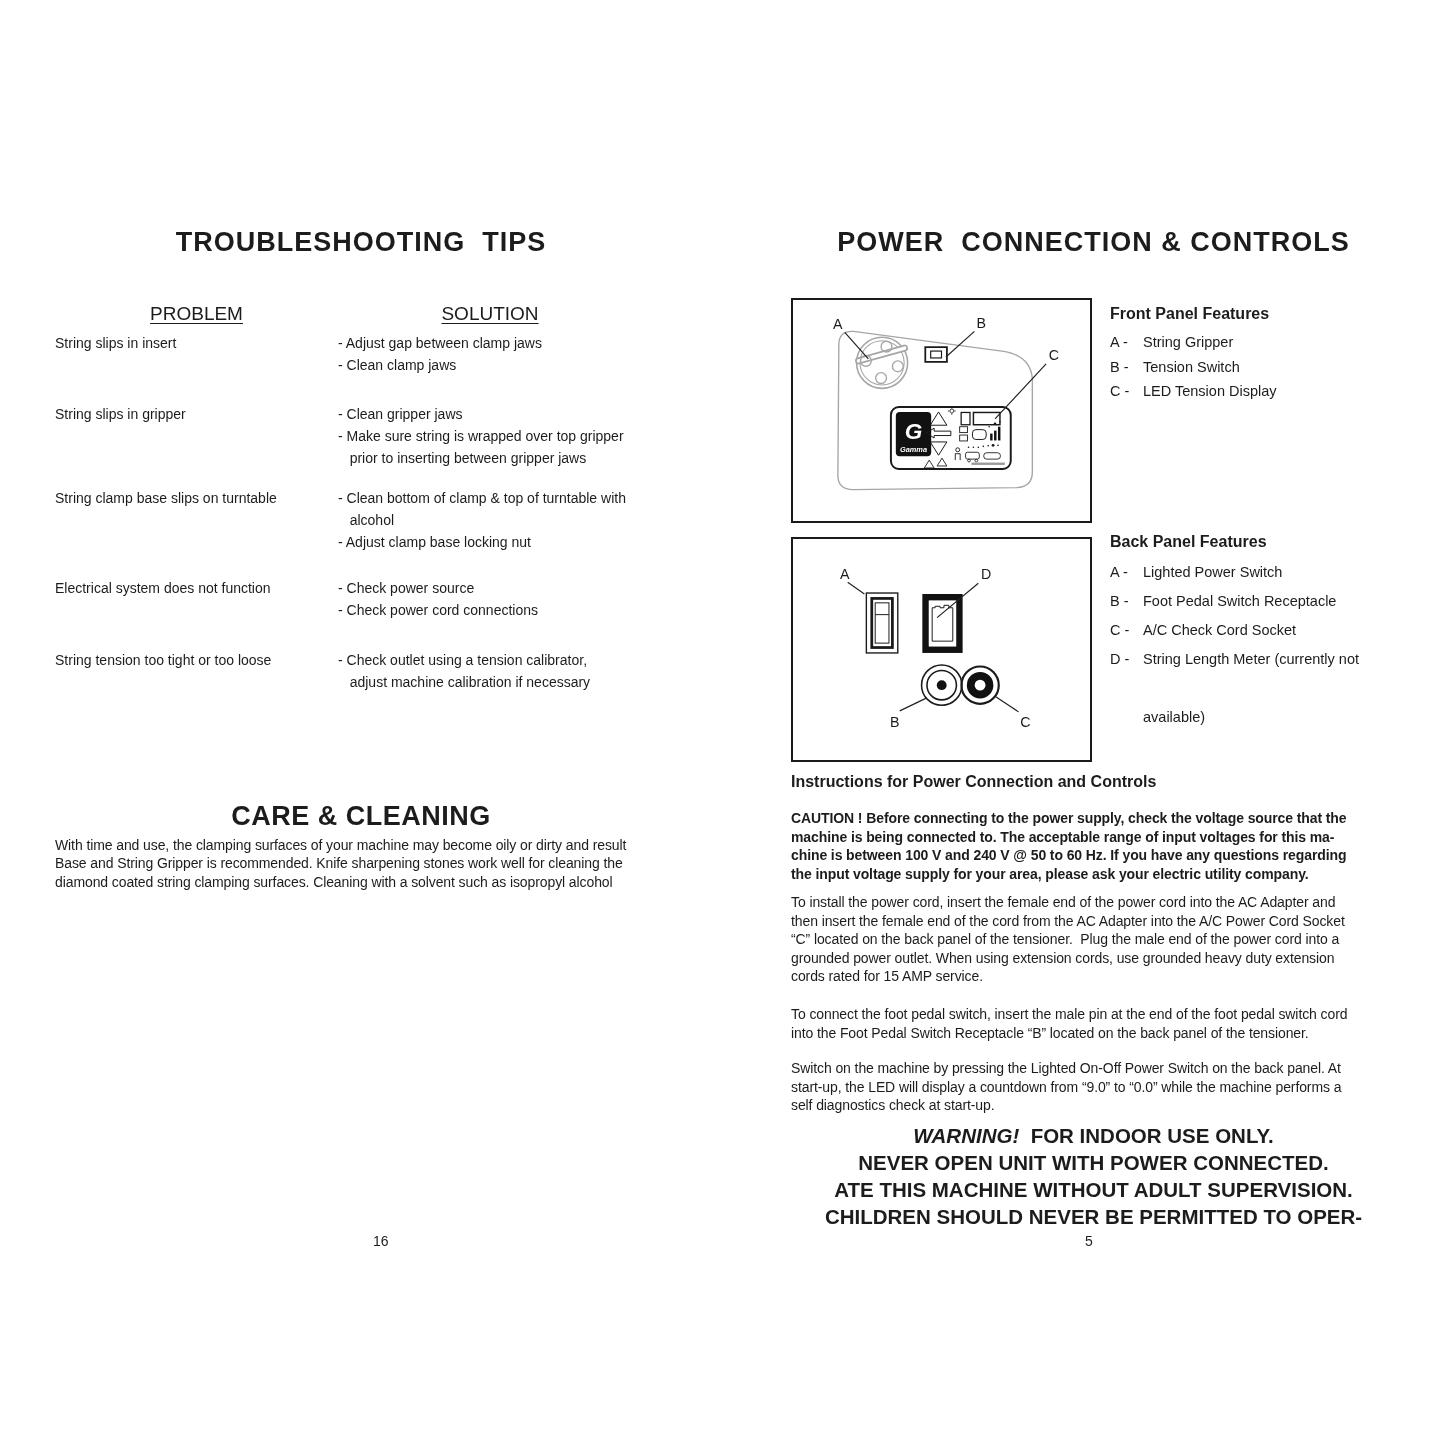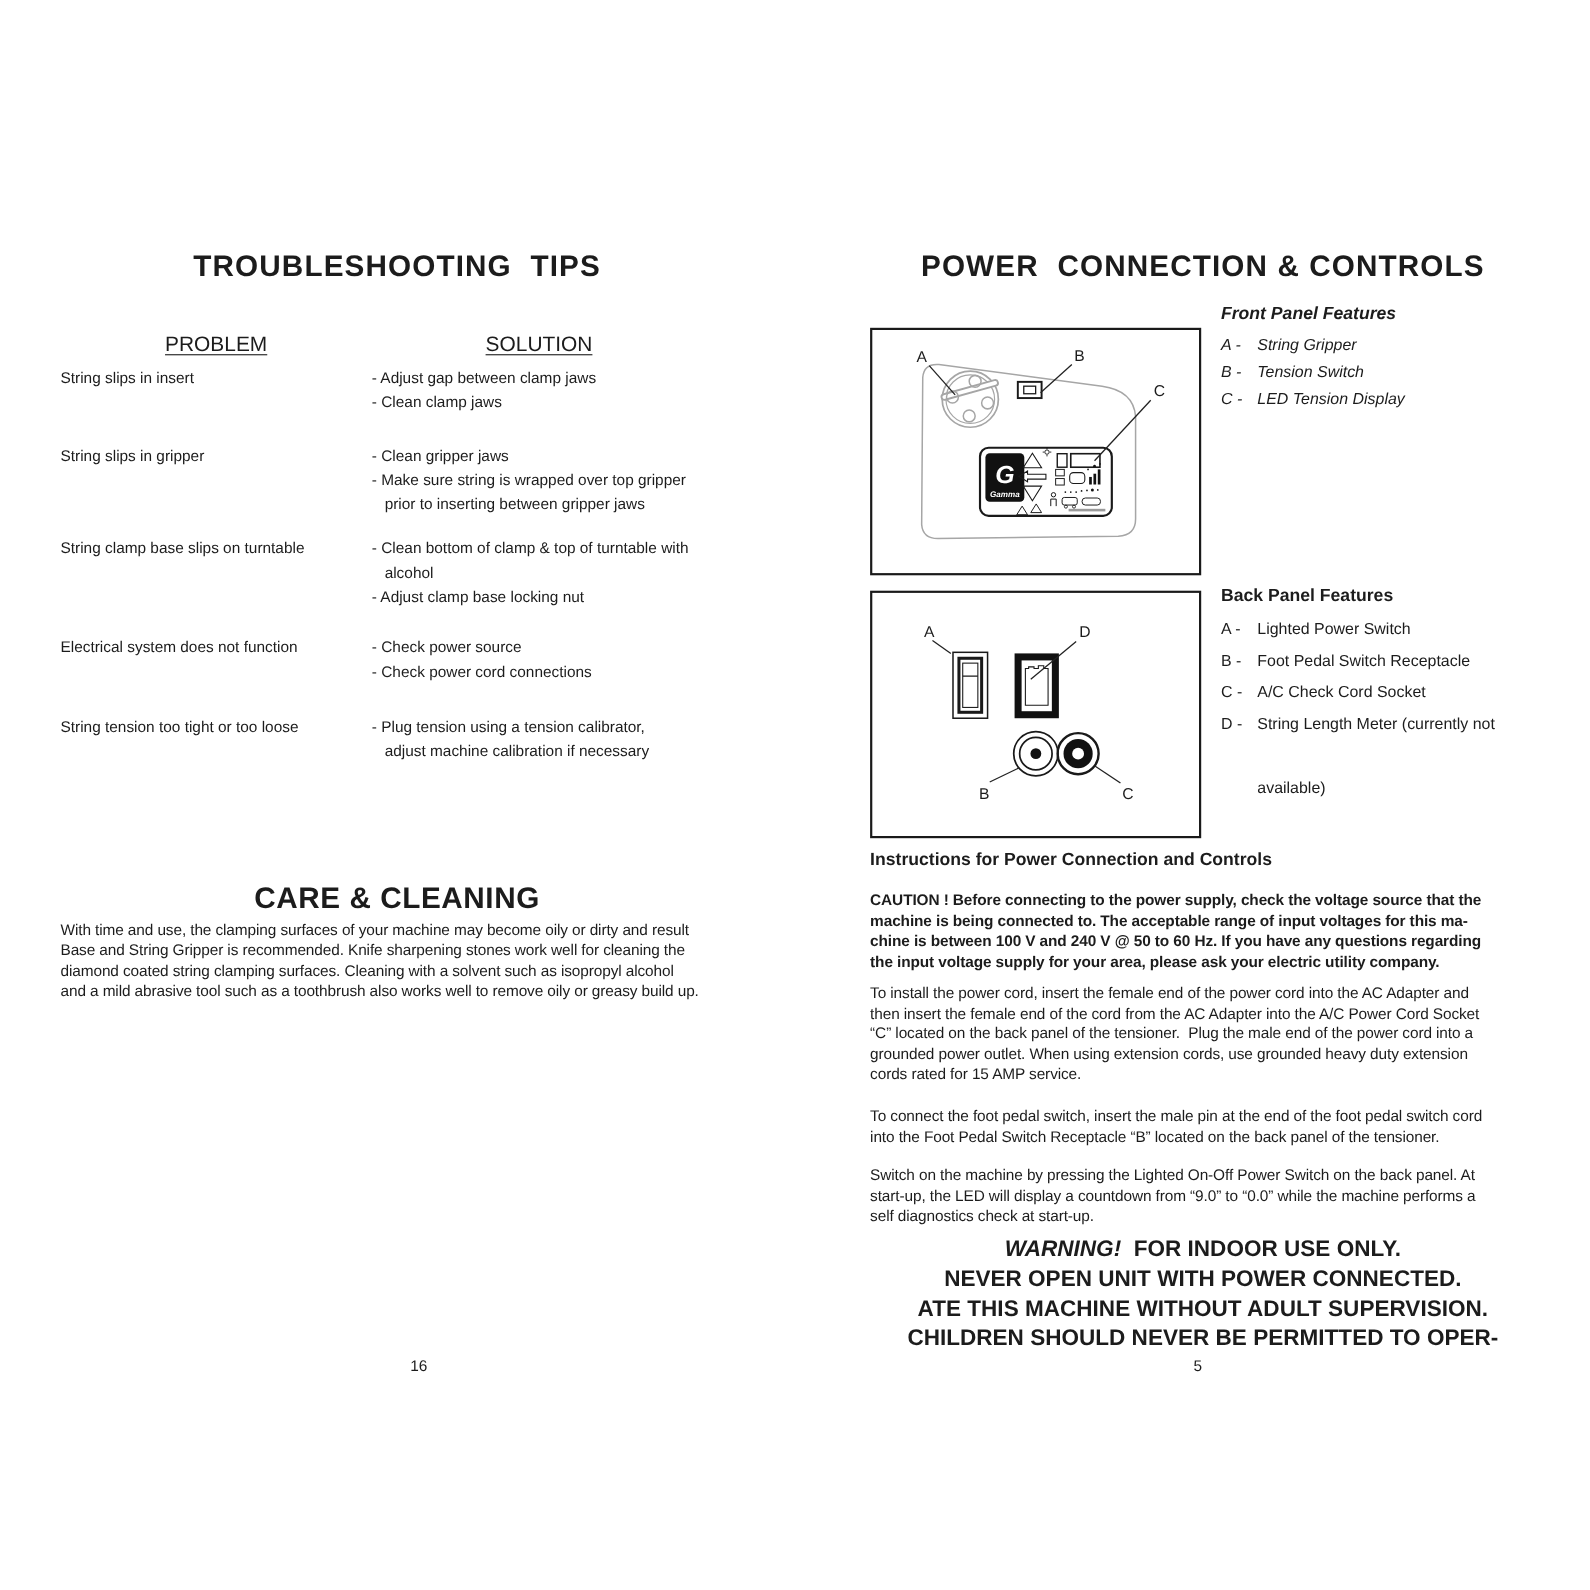--- a/index.html
+++ b/index.html
@@ -35,21 +35,21 @@
   #page-left .pagenum{left:318px;}
   #page-right .pagenum{left:300px;}
 
   
   .diagram-box{position:absolute;left:6px;width:297px;height:221px;
                border:2px solid #1a1a1a;background:#fff;}
   #front-box{top:73px;} #back-box{top:312px;}
   .diagram-box svg{display:block;width:297px;height:221px;}
 
   .features{position:absolute;left:325px;width:300px;}
-  #front-features{top:52px;font-style:italic;} #back-features{top:308px;}
+  #front-features{top:80px;} #back-features{top:308px;}
   .feat-heading{font-size:16px;font-weight:bold;margin-bottom:7px;}
   .feat-item{display:flex;}
   #front-features .feat-item{line-height:24.5px;}
   #back-features .feat-item{line-height:29px;}
   .feat-letter{width:33px;flex:none;font-size:14.5px;line-height:inherit;}
   .feat-text{font-size:14.5px;line-height:inherit;white-space:pre;}
 
   .instr-heading{position:absolute;top:548px;left:6px;font-size:16px;font-weight:bold;}
   .para{position:absolute;left:6px;}
   .para div{font-size:14px;line-height:18.6px;white-space:pre;letter-spacing:-0.1px;}
@@ -100,31 +100,30 @@
   <div class="ts-row r3">
     <div class="problem-cell">Electrical system does not function</div>
     <div class="solution-cell">
         <div>- Check power source</div>
         <div>- Check power cord connections</div>
       </div>
   </div>
   <div class="ts-row r4">
     <div class="problem-cell">String tension too tight or too loose</div>
     <div class="solution-cell">
-        <div>- Plug tension using a tension calibrator,</div>
+        <div>- Check outlet using a tension calibrator,</div>
         <div>   adjust machine calibration if necessary</div>
       </div>
   </div>
 
   <div class="care-title">CARE &amp; CLEANING</div>
   <div class="care-para">
       <div>With time and use, the clamping surfaces of your machine may become oily or dirty and result</div>
       <div>Base and String Gripper is recommended. Knife sharpening stones work well for cleaning the</div>
       <div>diamond coated string clamping surfaces. Cleaning with a solvent such as isopropyl alcohol</div>
-      <div>and a mild abrasive tool such as a toothbrush also works well to remove oily or greasy build up.</div>
     </div>
 
   <div class="pagenum">16</div>
 </div>
 
 <div class="page" id="page-right">
   <div class="doc-title">POWER  CONNECTION &amp; CONTROLS</div>
 
   <div class="diagram-box" id="front-box">
     <svg viewBox="0 0 301 225">

